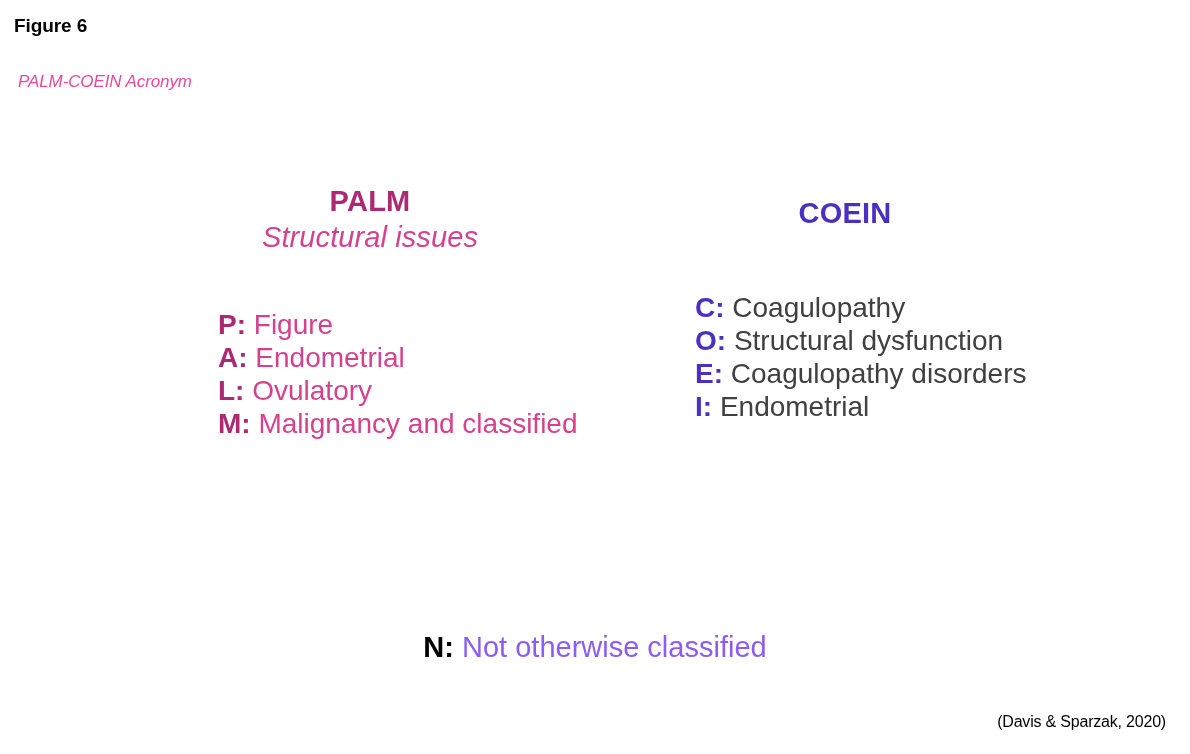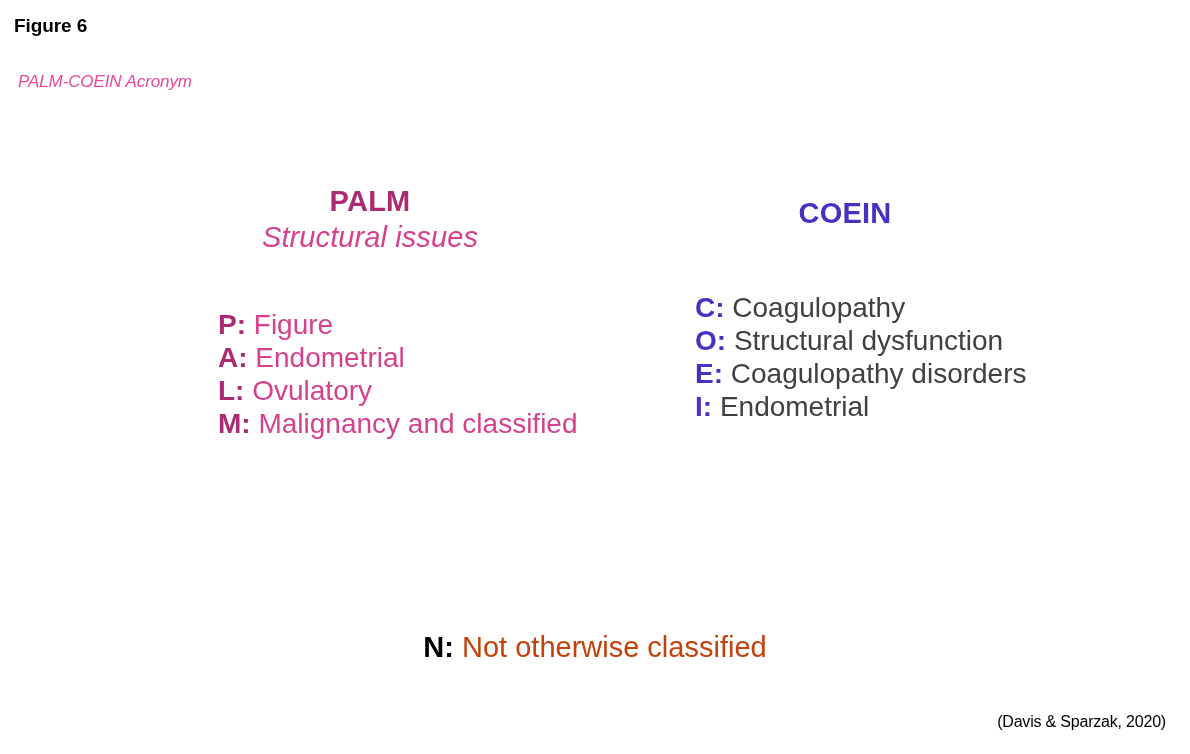--- a/index.html
+++ b/index.html
@@ -102,21 +102,21 @@
     position: absolute;
     left: 0;
     top: 630px;
     width: 1190px;
     text-align: center;
     font-size: 29px;
     line-height: 1.2;
     color: #000000;
   }
   .n-line .item-key { font-weight: bold; color: #000; }
-  .n-line .item-val { font-weight: normal; color: #c2410c; }
+  .n-line .item-val { font-weight: normal; color: #8b5cf6; }
 
   
   .attribution {
     position: absolute;
     right: 24px;
     top: 713px;
     font-size: 16px;
     font-weight: normal;
     color: #000000;
     letter-spacing: -0.2px;

